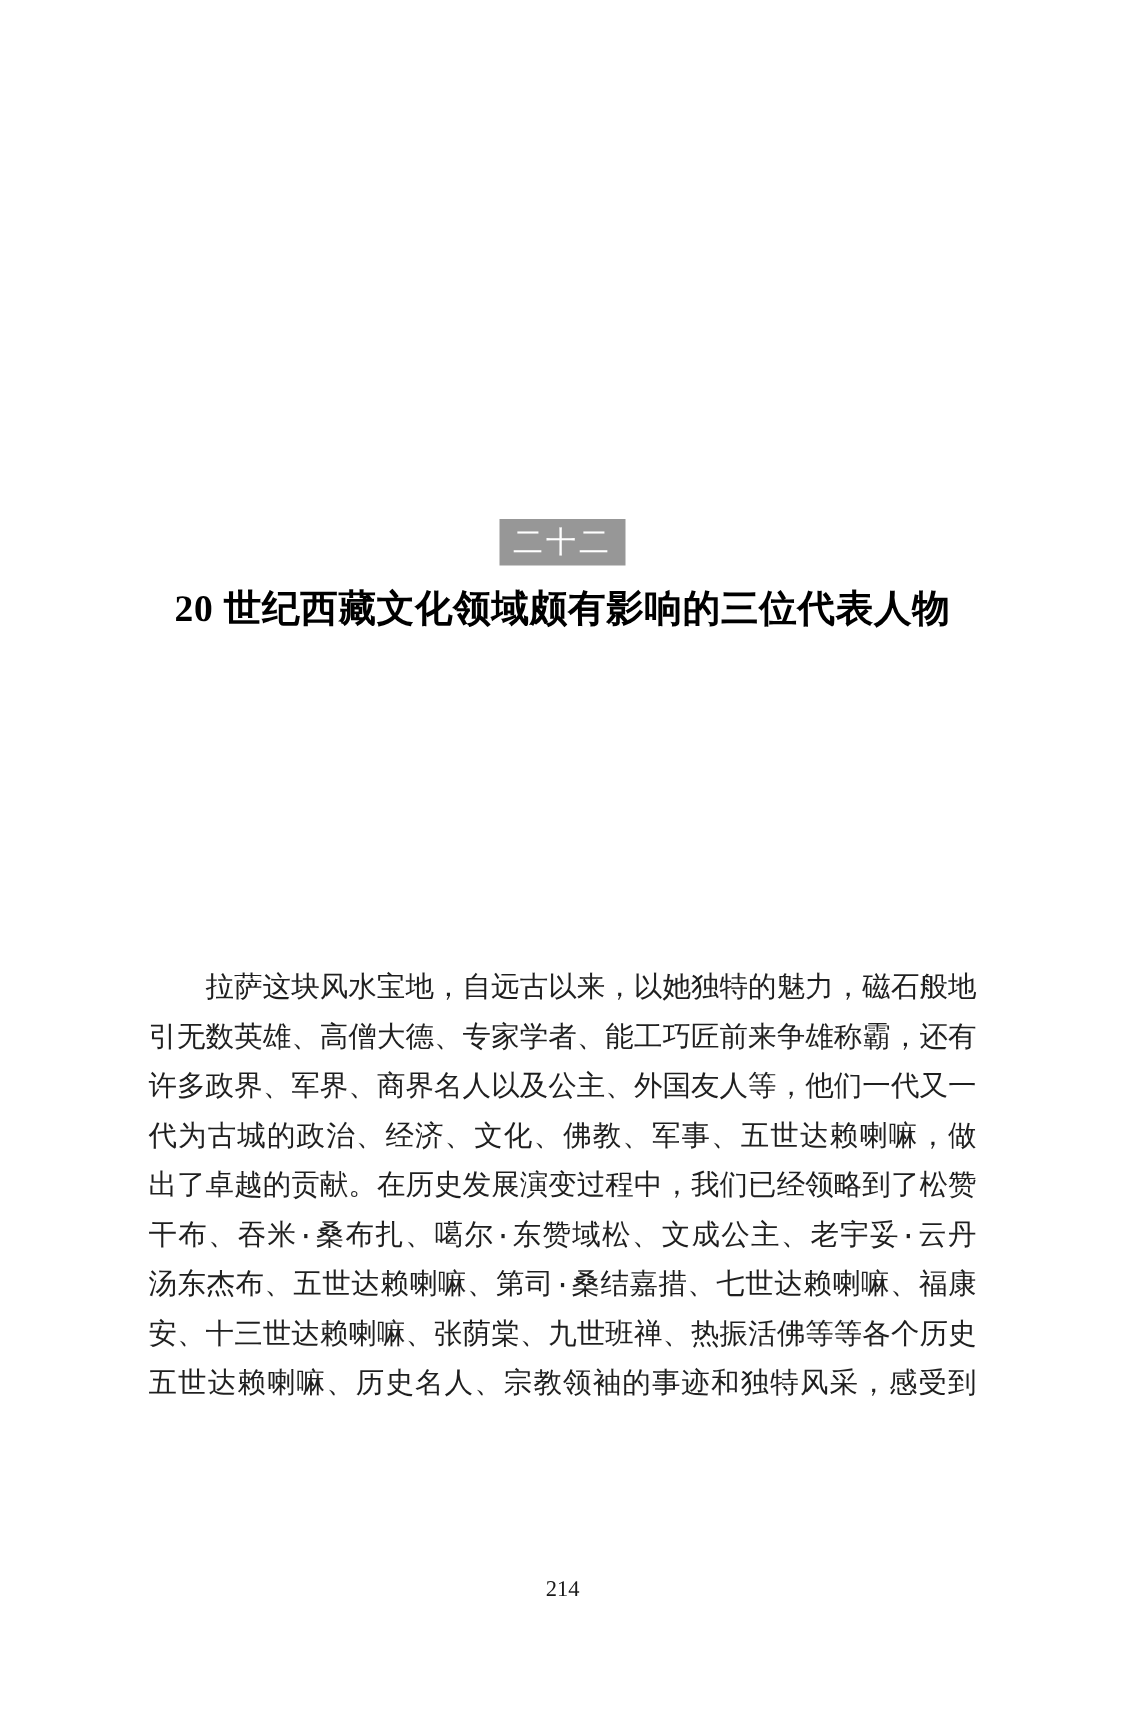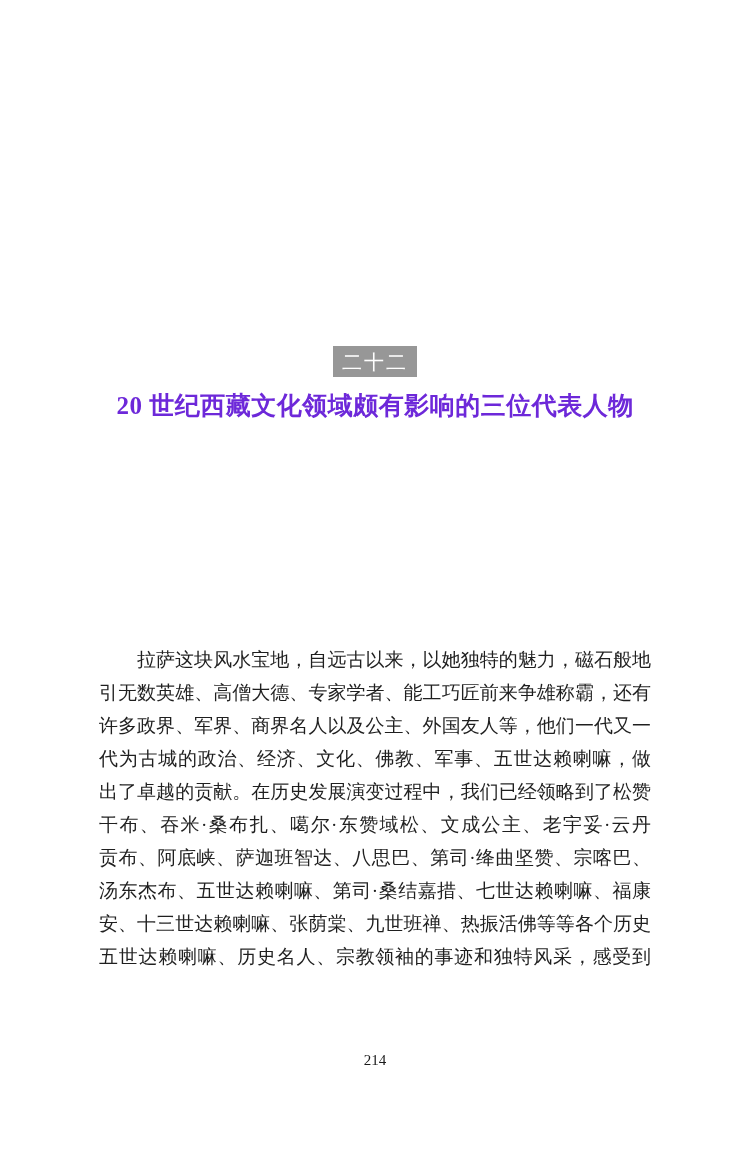--- a/index.html
+++ b/index.html
@@ -33,38 +33,39 @@
   }
   .chapter-title {
     position: absolute;
     top: 389px;
     left: 0;
     width: 750px;
     margin: 0;
     text-align: center;
     font-size: 25px;
     font-weight: bold;
-    color: #6d28d9;
+    color: #000000;
     letter-spacing: 0.5px;
     white-space: nowrap;
   }
   .body-text {
     position: absolute;
     top: 643px;
     left: 99px;
     width: 552px;
     font-size: 19px;
     line-height: 33px;
     color: #1f1f1f;
   }
   .para-line {
     text-align: justify;
     text-align-last: justify;
     height: 33px;
     overflow: hidden;
+    font-family: Liberation Mono, monospace;
   }
   .para-line.indent {
     text-indent: 2em;
   }
   .folio {
     position: absolute;
     top: 1052px;
     left: 0;
     width: 750px;
     text-align: center;
@@ -83,21 +84,20 @@
 
   <h1 class="chapter-title">20 世纪西藏文化领域颇有影响的三位代表人物</h1>
 
   <div class="body-text">
     <div class="para-line indent">拉萨这块风水宝地，自远古以来，以她独特的魅力，磁石般地</div>
     <div class="para-line">引无数英雄、高僧大德、专家学者、能工巧匠前来争雄称霸，还有</div>
     <div class="para-line">许多政界、军界、商界名人以及公主、外国友人等，他们一代又一</div>
     <div class="para-line">代为古城的政治、经济、文化、佛教、军事、五世达赖喇嘛，做</div>
     <div class="para-line">出了卓越的贡献。在历史发展演变过程中，我们已经领略到了松赞</div>
     <div class="para-line">干布、吞米·桑布扎、噶尔·东赞域松、文成公主、老宇妥·云丹</div>
-    <div class="para-line">贡布、阿底峡、萨迦班智达、八思巴、第司·绛曲坚赞、宗喀巴、</div>
     <div class="para-line">汤东杰布、五世达赖喇嘛、第司·桑结嘉措、七世达赖喇嘛、福康</div>
     <div class="para-line">安、十三世达赖喇嘛、张荫棠、九世班禅、热振活佛等等各个历史</div>
     <div class="para-line">五世达赖喇嘛、历史名人、宗教领袖的事迹和独特风采，感受到</div>
   </div>
 
   <div class="folio">214</div>
 
 </div>
 
 </body></html>

